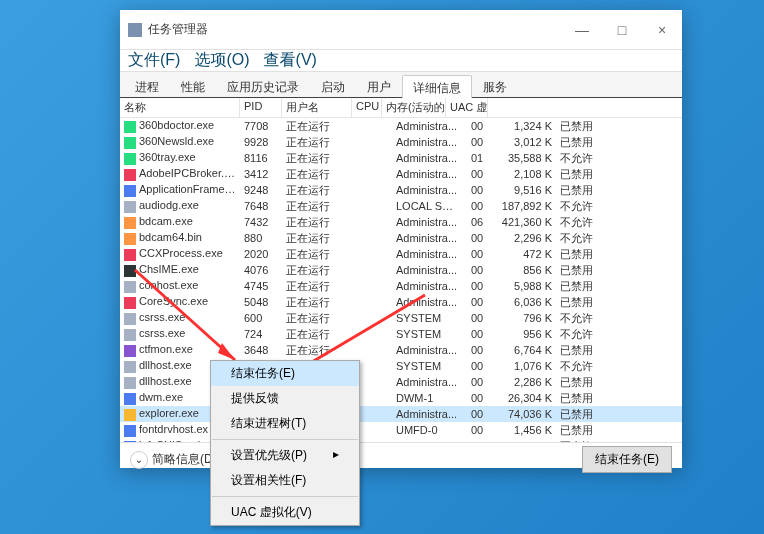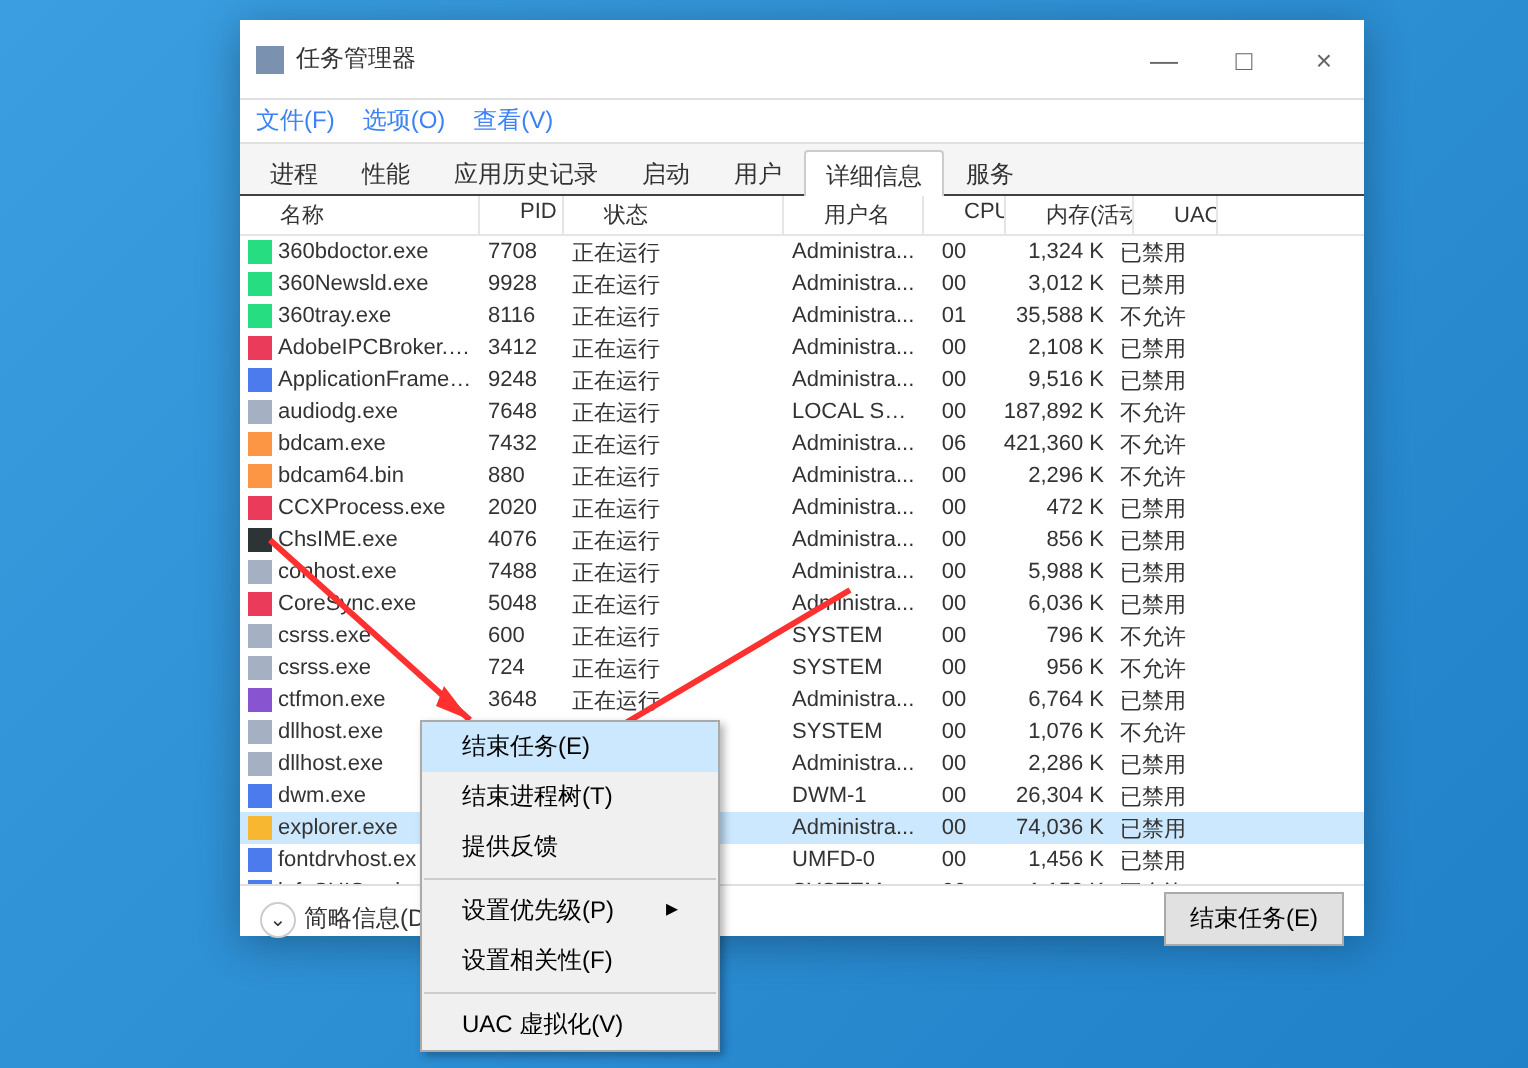--- a/index.html
+++ b/index.html
@@ -5,28 +5,28 @@
 *{box-sizing:border-box;margin:0;padding:0;font-family:"Microsoft YaHei","Segoe UI",sans-serif}
 body{background:#2a8fd8;width:764px;height:534px;overflow:hidden;position:relative}
 .desktop{width:100%;height:100%;background:linear-gradient(135deg,#3a9ee0 0%,#2080c8 100%);position:relative}
 .window{position:absolute;left:120px;top:10px;width:562px;height:458px;background:#fff;box-shadow:0 4px 20px rgba(0,0,0,0.3)}
 .titlebar{height:40px;display:flex;align-items:center;justify-content:space-between;border-bottom:1px solid #e0e0e0}
 .title-left{display:flex;align-items:center;gap:6px;padding-left:8px}
 .app-icon{width:14px;height:14px;background:#7a92b0;display:inline-block}
 .title-text{font-size:12px;color:#333}
 .win-controls{display:flex}
 .win-btn{width:40px;height:28px;display:flex;align-items:center;justify-content:center;font-size:14px;color:#666;cursor:pointer}
-.menubar{height:22px;display:flex;align-items:center;gap:14px;padding-left:8px;font-size:12px;color:#3b82f6;border-bottom:1px solid #e0e0e0}
+.menubar{height:22px;display:flex;align-items:center;gap:14px;padding-left:8px;font-size:16px;color:#0c4a6e;border-bottom:1px solid #e0e0e0}
 .menubar span{cursor:pointer}
 .tabs{height:26px;display:flex;border-bottom:1px solid #404040;padding-left:4px;background:#f5f5f5}
 .tab{padding:4px 10px;font-size:12px;color:#333;cursor:pointer;border:1px solid transparent;border-bottom:none;margin-top:2px}
 .tab.active{background:#fff;border-color:#ccc;border-radius:2px 2px 0 0;position:relative;top:1px}
 .content{height:344px;overflow:hidden;position:relative}
 .headers{display:flex;height:20px;border-bottom:1px solid #e5e5e5;font-size:11px;color:#333;background:#fff}
-.headers>div{padding:2px 20px;border-right:1px solid #e5e5e5;overflow:hidden;white-space:nowrap}
+.headers>div{padding:2px 4px;border-right:1px solid #e5e5e5;overflow:hidden;white-space:nowrap}
 .col-name{width:120px}.col-pid{width:42px}.col-status{width:110px}.col-user{width:70px}.col-cpu{width:30px;text-align:center}.col-mem{width:64px;text-align:right}.col-uac{width:42px}
 .proclist{height:324px;overflow-y:auto}
 .row{display:flex;height:16px;font-size:11px;color:#333;align-items:center}
 .row>div{padding:0 4px;overflow:hidden;white-space:nowrap;text-overflow:ellipsis}
 .row.selected{background:#cce8ff}
 .process-icon{width:12px;height:12px;margin-right:3px;display:inline-block;vertical-align:middle;background:#4b7bec}
 .ico-green{background:#26de81}.ico-orange{background:#fd9644}.ico-red{background:#eb3b5a}.ico-blue{background:#4b7bec}.ico-gray{background:#a5b1c2}.ico-yellow{background:#f7b731}.ico-purple{background:#8854d0}.ico-dark{background:#2d3436}
 .ctxmenu{position:absolute;left:210px;top:360px;width:150px;background:#f0f0f0;border:1px solid #aaa;box-shadow:2px 2px 4px rgba(0,0,0,0.3);z-index:100;font-size:12px}
 .ctxitem{padding:4px 20px;cursor:pointer}
 .ctxitem.hl{background:#cce8ff}
@@ -66,21 +66,20 @@
       <div class="tab">应用历史记录</div>
       <div class="tab">启动</div>
       <div class="tab">用户</div>
       <div class="tab active">详细信息</div>
       <div class="tab">服务</div>
     </div>
     <div class="content">
       <div class="headers">
         <div class="col-name">名称</div>
         <div class="col-pid">PID</div>
-        <div class="col-status">状态</div>
         <div class="col-user">用户名</div>
         <div class="col-cpu">CPU</div>
         <div class="col-mem">内存(活动的...</div>
         <div class="col-uac">UAC 虚拟化</div>
       </div>
       <div class="proclist" id="proclist">
           <div class="row">
             <div class="col-name"><span class="process-icon ico-green"></span>360bdoctor.exe</div>
             <div class="col-pid">7708</div>
             <div class="col-status">正在运行</div>
@@ -165,21 +164,21 @@
             <div class="col-name"><span class="process-icon ico-dark"></span>ChsIME.exe</div>
             <div class="col-pid">4076</div>
             <div class="col-status">正在运行</div>
             <div class="col-user">Administra...</div>
             <div class="col-cpu">00</div>
             <div class="col-mem">856 K</div>
             <div class="col-uac">已禁用</div>
           </div>
           <div class="row">
             <div class="col-name"><span class="process-icon ico-gray"></span>conhost.exe</div>
-            <div class="col-pid">7488</div>
+            <div class="col-pid">4745</div>
             <div class="col-status">正在运行</div>
             <div class="col-user">Administra...</div>
             <div class="col-cpu">00</div>
             <div class="col-mem">5,988 K</div>
             <div class="col-uac">已禁用</div>
           </div>
           <div class="row">
             <div class="col-name"><span class="process-icon ico-red"></span>CoreSync.exe</div>
             <div class="col-pid">5048</div>
             <div class="col-status">正在运行</div>
@@ -275,22 +274,22 @@
       <div class="footer-left">
         <span class="chevron-circle">⌄</span>
         <span>简略信息(D)</span>
       </div>
       <button class="end-task-btn">结束任务(E)</button>
     </div>
   </div>
 
   <div class="ctxmenu">
     <div class="ctxitem hl">结束任务(E)</div>
+    <div class="ctxitem">提供反馈</div>
     <div class="ctxitem">结束进程树(T)</div>
-    <div class="ctxitem">提供反馈</div>
     <div class="ctxsep"></div>
     <div class="ctxitem"><span>设置优先级(P)</span><span style="float:right">▸</span></div>
     <div class="ctxitem">设置相关性(F)</div>
     <div class="ctxsep"></div>
     <div class="ctxitem">UAC 虚拟化(V)</div>
 
   </div>
 
   <svg class="arrow" style="left:130px;top:265px" width="130" height="115">
     <line class="arrow-line" x1="5" y1="5" x2="105" y2="95"></line>

